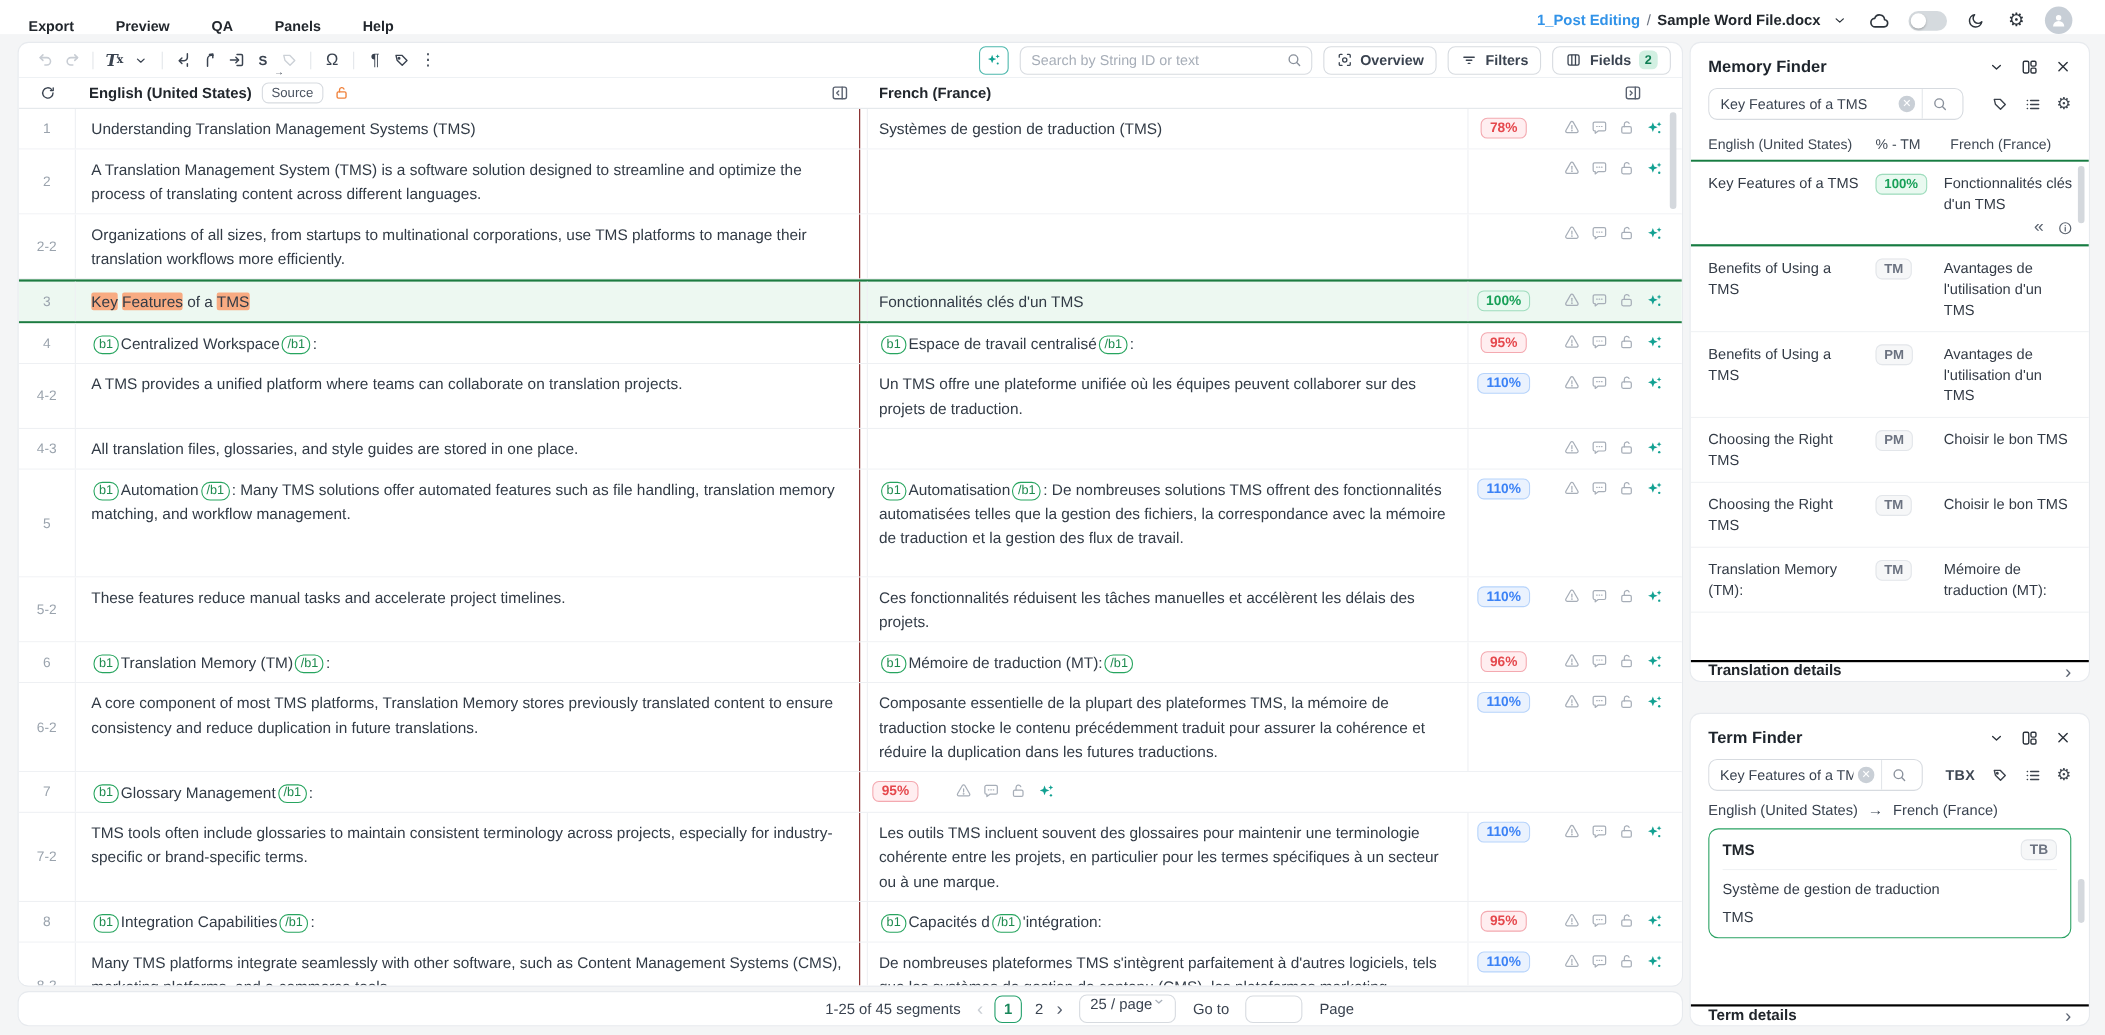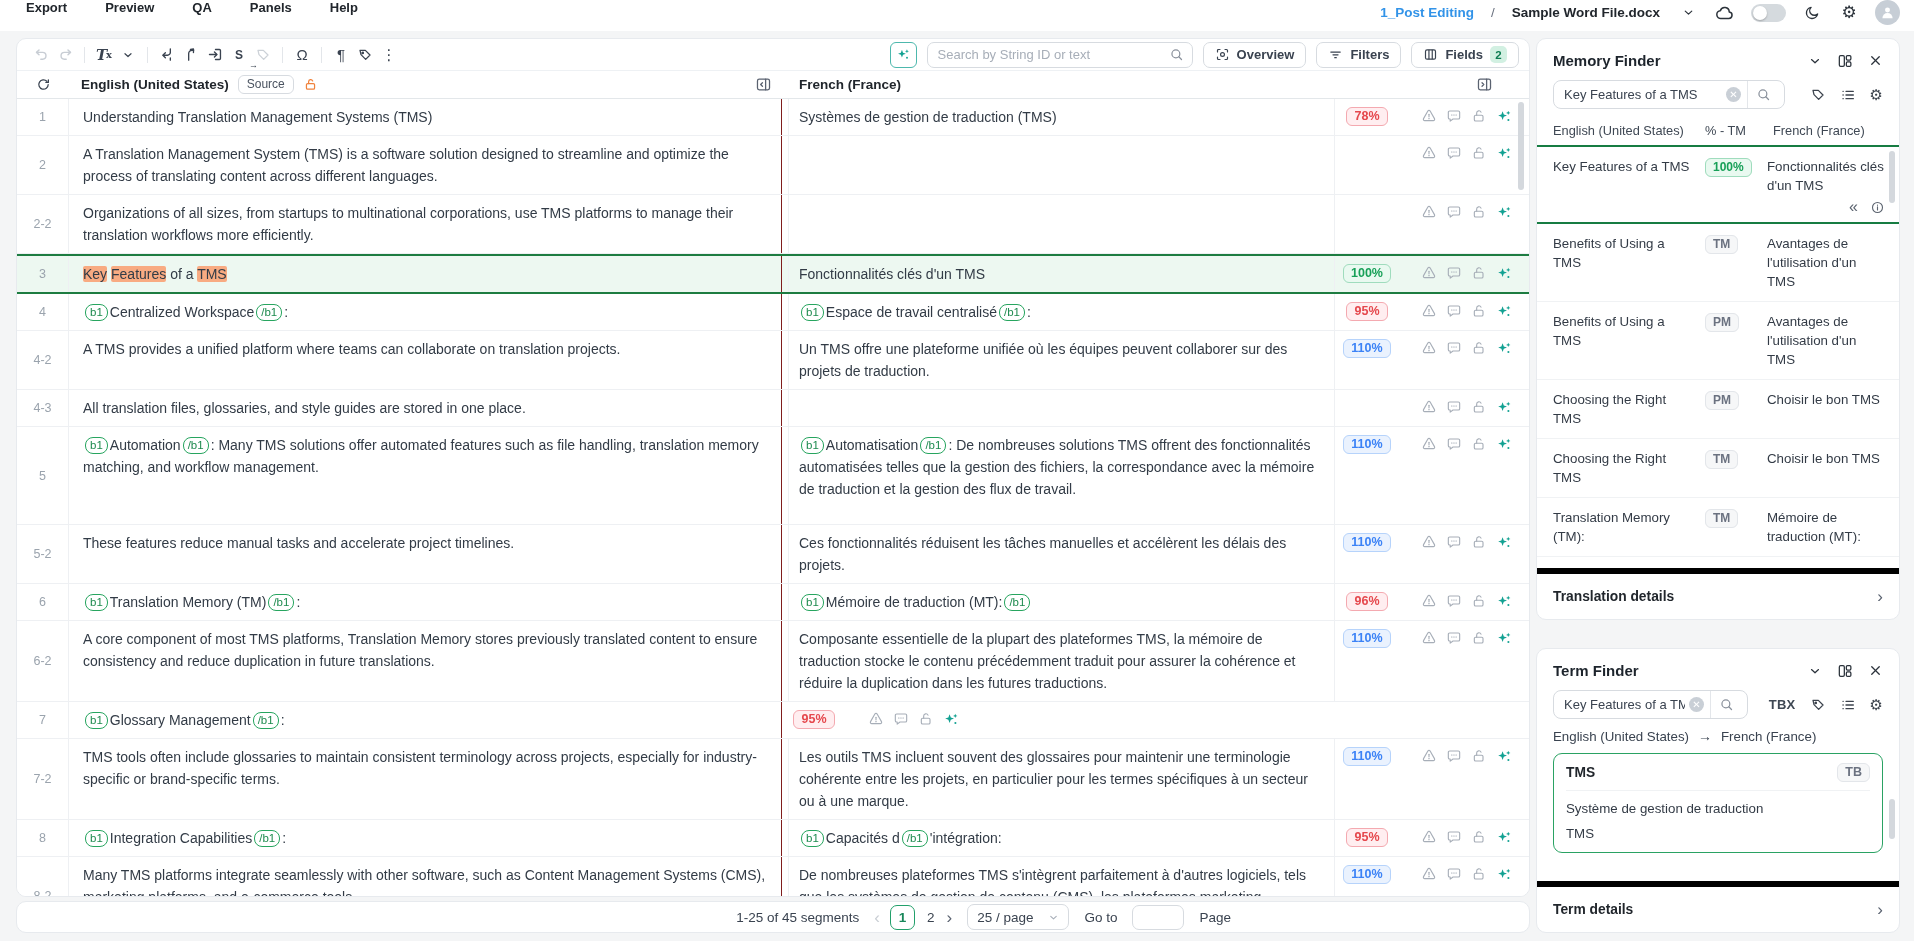--- a/index.html
+++ b/index.html
@@ -1,24 +1,24 @@
 <!DOCTYPE html>
 <html><head>
 <meta charset="utf-8">
 <style>
   *{box-sizing:border-box;margin:0;padding:0}
   html,body{width:1914px;height:941px;overflow:hidden;background:#f4f5f6;
     font-family:"Liberation Sans","DejaVu Sans",sans-serif;color:#323b46}
   svg{display:block}
   
-  .topbar{height:31px;background:#fff;display:flex;align-items:flex-start;justify-content:space-between;padding:0 14px 0 26px}
+  .topbar{height:31px;background:#fff;display:flex;align-items:flex-end;justify-content:space-between;padding:0 30px 0 26px}
   .menu{display:flex;gap:38px}
   .menu span{font-size:13px;font-weight:700;color:#21262c;cursor:pointer}
   .tb-right{display:flex;align-items:center;gap:15px}
-  .crumb{display:flex;align-items:center;gap:17px;font-size:13.5px}
+  .crumb{display:flex;align-items:center;gap:6px;font-size:13.5px}
   .crumb .proj{color:#3293e8;font-weight:600;cursor:pointer}
   .crumb .sep{color:#6b7280}
   .crumb .file{font-weight:700;color:#21262c}
   .tico{display:flex;align-items:center;justify-content:center;width:22px;height:22px;cursor:pointer}
   .toggle{width:35px;height:18px;border-radius:10px;background:#d5dade;position:relative;cursor:pointer}
   .toggle .knob{position:absolute;left:2px;top:2px;width:14px;height:14px;border-radius:50%;background:#fff;box-shadow:0 1px 2px rgba(0,0,0,.25)}
   .gear-glyph{font-size:17px;color:#2c333b;line-height:1}
   .avatar{width:25px;height:25px;border-radius:50%;background:#c7ced6;display:flex;align-items:center;justify-content:center;cursor:pointer}
   
   .main-card{position:absolute;left:16px;top:38px;width:1514px;height:859px;background:#fff;
@@ -72,21 +72,21 @@
   .vscroll{position:absolute;right:5px;top:3px;width:6px;height:88px;border-radius:3px;background:#d4d8dd}
   
   .pag-card{position:absolute;left:16px;top:901px;width:1514px;height:32px;background:#fff;border:1px solid #e7eaee;
     border-radius:10px;display:flex;align-items:center;justify-content:flex-end;padding-right:298px;gap:15px;font-size:13.5px;color:#3a4350}
   .pnav{display:flex;align-items:center;gap:10px}
   .pchev{font-size:17px;line-height:1;cursor:pointer;color:#5a6270}
   .pchev.dis{color:#c9ced4}
   .pcur{width:25px;height:25px;border:1.5px solid #22a06b;border-radius:7px;color:#18875a;font-weight:700;
     display:flex;align-items:center;justify-content:center;cursor:pointer;background:#fff}
   .pnum{cursor:pointer;padding:0 2px}
-  .psel{height:26px;border:1px solid #d7dbe0;border-radius:7px;display:flex;align-items:center;gap:15px;padding:0 9px;cursor:pointer}
+  .psel{height:26px;border:1px solid #d7dbe0;border-radius:7px;display:flex;align-items:flex-start;gap:1px;padding:0 9px;cursor:pointer}
   .pgoto{width:52px;height:25px;border:1px solid #d7dbe0;border-radius:7px;background:#fff}
   
   .rpanel{position:absolute;left:1536px;width:364px;background:#fff;border:1px solid #e7eaee;border-radius:10px;
     display:flex;flex-direction:column;overflow:hidden}
   .mf-card{top:38px;height:582px}
   .tf-card{top:648px;height:285px}
   .ph{display:flex;align-items:center;padding:13px 16px 9px}
   .ph .t{font-size:15px;font-weight:700;color:#1d242c}
   .ph .ics{margin-left:auto;display:flex;align-items:center;gap:15px}
   .ph .ics span{cursor:pointer;display:flex}
@@ -104,21 +104,21 @@
   .mfrow{display:flex;padding:10px 14px 10px 16px;font-size:13.3px;line-height:19px;color:#333b46;border-bottom:1px solid #f0f2f4;cursor:pointer}
   .mfsrc{width:152px;padding-right:10px}
   .mfb{width:62px;flex:none}
   .mfb .badge{font-size:12px}
   .mftgt{flex:1}
   .mfsel{border-top:2px solid #177c42;border-bottom:2px solid #177c42}
   .mfsel .mfrow{border-bottom:none;padding-bottom:2px}
   .mfctrl{display:flex;justify-content:flex-end;align-items:center;gap:12px;padding:2px 14px 7px}
   .mfchip{font-size:16px;color:#5c6470;cursor:pointer;line-height:1}
   .mfinfo{cursor:pointer;display:flex}
-  .pdetails{margin-top:auto;border-top:6px solid #000000;display:flex;align-items:center;padding:14px 16px;cursor:pointer}
+  .pdetails{margin-top:auto;border-top:2px solid #000000;display:flex;padding:0 16px;cursor:pointer}
   .pdetails .t{font-size:13.8px;font-weight:700;color:#21262c}
   .pdetails .chev{margin-left:auto;font-size:17px;color:#5a6270;line-height:1}
   .pscroll{position:absolute;right:4px;top:6px;width:6px;height:52px;border-radius:3px;background:#d4d8dd}
   
   .tf-langs{display:flex;align-items:center;gap:9px;padding:1px 16px 7px;font-size:13.3px;color:#3a4350}
   .tf-langs .arrow{color:#3a4350;font-size:14px}
   .termcard{margin:2px 16px 8px;border:1.5px solid #2aa263;border-radius:9px;padding:9px 12px 11px;position:relative}
   .termrow1{display:flex;align-items:center;padding-bottom:8px;border-bottom:1px solid #f0f2f4}
   .termrow1 .term{font-size:13.8px;font-weight:700;color:#21262c}
   .termrow1 .badge{margin-left:auto}

